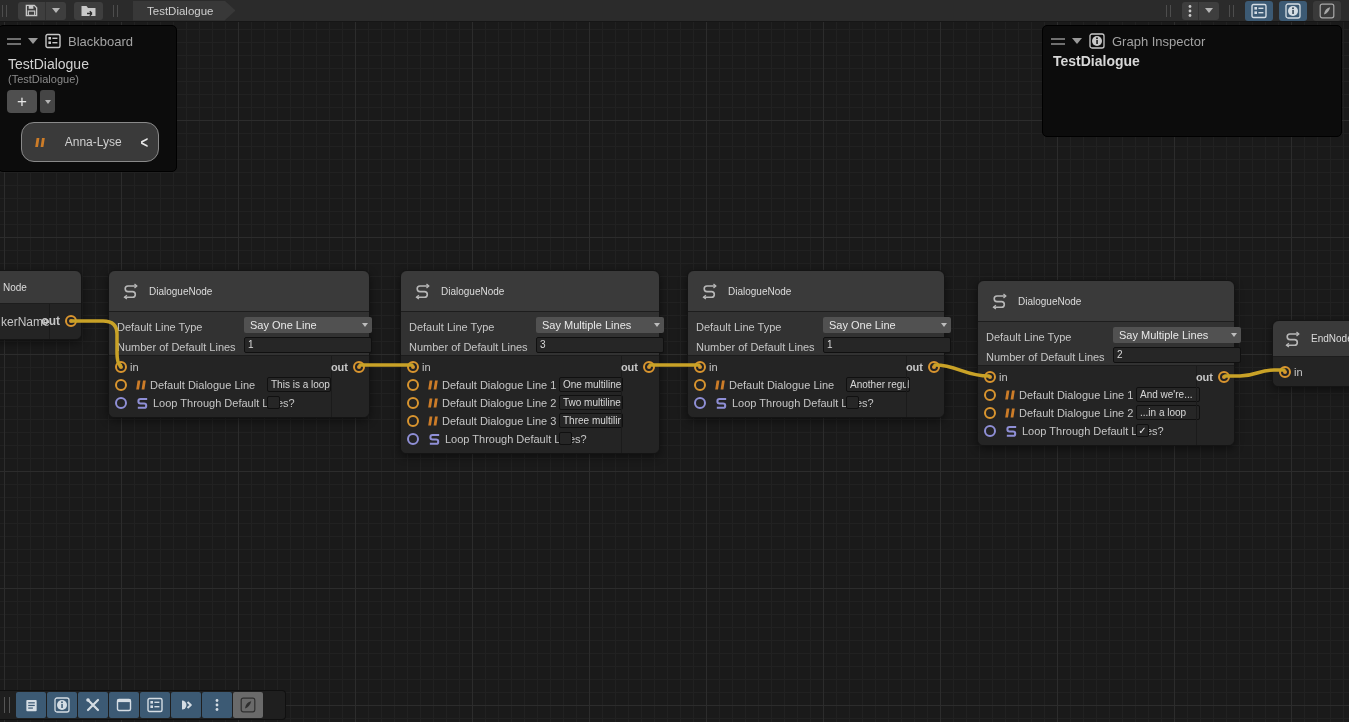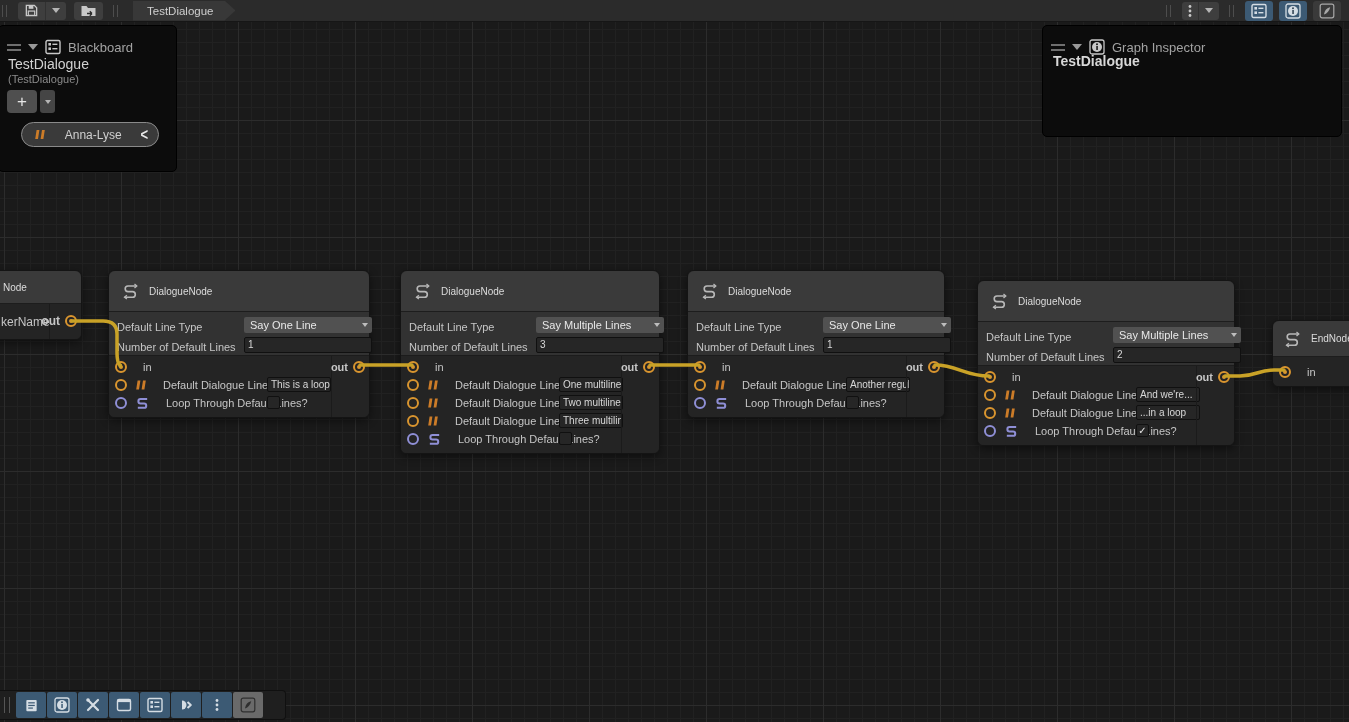--- a/index.html
+++ b/index.html
@@ -39,31 +39,31 @@
   .bottombar { position:absolute; left:0; top:690px; width:286px; height:30px; background:#1f1f1f;
     border:1px solid #101010; border-left:none; border-radius:0 4px 4px 0; z-index:30;
     display:flex; align-items:center; padding-left:4px; }
   .bb-handle { width:6px; height:16px; border-left:1px solid #555; border-right:1px solid #555; margin-right:6px; }
   .bb-btn { width:30px; height:26px; margin-right:1px; border-radius:2px; background:#3c5a74;
     display:flex; align-items:center; justify-content:center; }
   .bb-btn.gray { background:#6a6a6a; }
 
   
   .panel { position:absolute; background:#0c0c0c; border:1px solid #000; border-radius:5px; z-index:20; }
-  .panel-head { position:absolute; left:8px; top:12px; right:8px; height:18px; display:flex; align-items:center; gap:7px; }
+  .panel-head { position:absolute; left:8px; top:6px; right:8px; height:18px; display:flex; align-items:center; gap:7px; }
   .drag-handle { width:14px; height:7px; border-top:2px solid #6f6f6f; border-bottom:2px solid #6f6f6f; }
   .fold { width:0; height:0; border-left:5px solid transparent; border-right:5px solid transparent; border-top:6px solid #999; }
   .panel-title { font-size:13px; color:#a3a3a3; }
   .asset-name { position:absolute; left:9px; top:30px; font-size:14px; color:#d2d2d2; }
   .asset-type { position:absolute; left:9px; top:47px; font-size:11px; color:#8b8b8b; }
   .plus-group { position:absolute; left:8px; top:64px; display:flex; gap:3px; }
   .plus-btn { width:30px; height:23px; background:#4f4f4f; border-radius:4px; color:#e6e6e6; font-size:17px;
     display:flex; align-items:center; justify-content:center; }
   .plus-caret { width:15px; height:23px; background:#454545; border-radius:3px; display:flex; align-items:center; justify-content:center; }
-  .bb-pill { position:absolute; left:22px; top:96px; width:138px; height:25px; border:1px solid #8a8a8a;
+  .bb-pill { position:absolute; left:22px; top:96px; width:138px; height:40px; border:1px solid #8a8a8a;
     border-radius:13px; background:#3a3a3a; display:flex; align-items:center; padding:0 10px 0 12px; }
   .bb-pill .pill-name { flex:1; text-align:center; font-size:12px; color:#cfcfcf; }
   .bb-pill .pill-chevron { font-size:13px; font-weight:bold; color:#e8e8e8; transform:scaleY(1.3); }
   .gi-asset { position:absolute; left:10px; top:27px; font-size:14px; font-weight:bold; color:#d8d8d8; }
 
   
   .node { position:absolute; border-radius:6px; background:#242424; border:1px solid #141414;
     box-shadow:0 3px 8px rgba(0,0,0,.45); z-index:2; }
   .n-head { height:41px; background:#3a3a3a; border-radius:6px 6px 0 0; border-bottom:1px solid #1d1d1d;
     display:flex; align-items:center; gap:9px; padding:0 12px; }
@@ -73,21 +73,21 @@
   .p-label { font-size:11px; color:#c6c6c6; line-height:16px; }
   .dropdown { position:absolute; left:127px; top:0; width:128px; height:16px; background:#515151; border-radius:2px;
     font-size:11px; color:#e8e8e8; line-height:16px; padding:0 16px 0 6px; white-space:nowrap; overflow:hidden; }
   .dd-caret { position:absolute; right:4px; top:6px; width:0; height:0;
     border-left:3.5px solid transparent; border-right:3.5px solid transparent; border-top:4.5px solid #bdbdbd; }
   .tfield { position:absolute; left:127px; top:0; width:128px; height:16px; background:#262626;
     border:1px solid #101010; border-radius:2px; font-size:10px; color:#d8d8d8; line-height:14px;
     padding:0 3px; white-space:nowrap; overflow:hidden; }
   .n-ports { position:relative; background:#242424; border-radius:0 0 6px 6px; padding:2px 0 5px 0; }
   .p-row { position:relative; height:18px; display:flex; align-items:center; padding-left:6px; }
-  .p-name { font-size:11px; color:#c6c6c6; margin-left:16px; white-space:nowrap; }
+  .p-name { font-size:11px; color:#c6c6c6; margin-left:3px; white-space:nowrap; }
   .row-icon { margin-left:8px; }
   .pc { width:12px; height:12px; border-radius:50%; border:2px solid #d9952f; position:relative; flex:none; }
   .pc.filled::after { content:''; position:absolute; left:2px; top:2px; width:4px; height:4px; border-radius:50%; background:#d9952f; }
   .pc.loop { border-color:#8f8fd6; }
   .line-field { left:158px; top:1px; width:64px; height:15px; }
   .checkbox { position:absolute; left:158px; top:2px; width:13px; height:13px; background:#262626;
     border:1px solid #101010; border-radius:2px; color:#e5e5e5; font-size:10px; line-height:12px; text-align:center; }
   .out-col { position:absolute; right:0; top:0; bottom:0; width:38px; border-left:1px solid #1b1b1b; }
   .out-row { position:absolute; right:4px; top:2px; height:18px; display:flex; align-items:center; gap:5px;font-weight:bold; }
 

